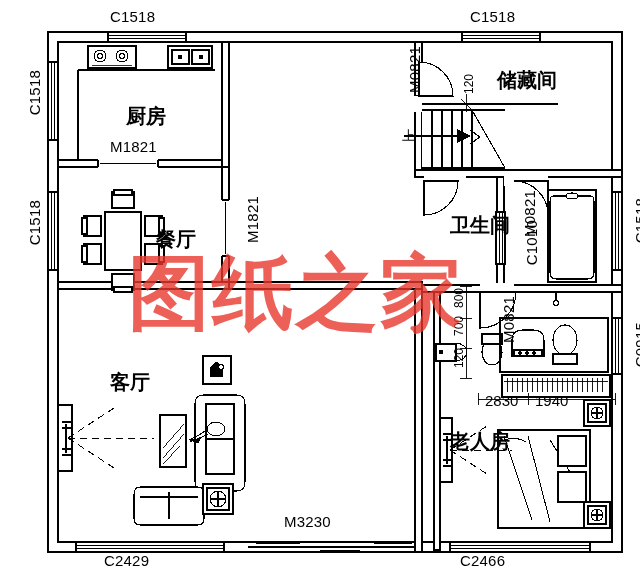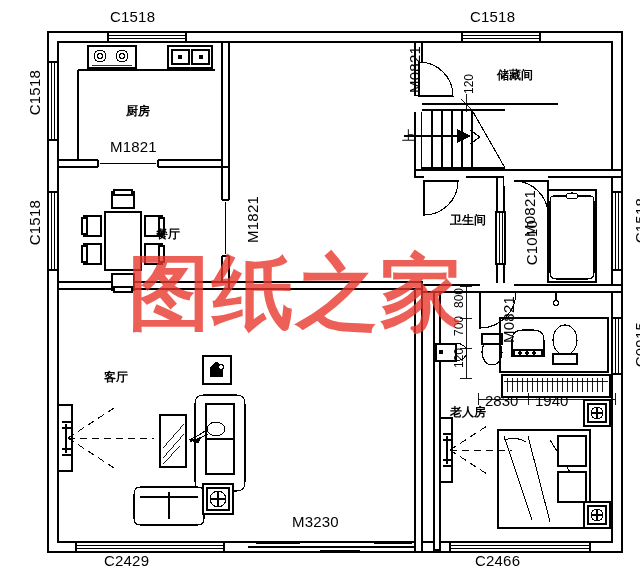--- a/index.html
+++ b/index.html
@@ -1,21 +1,21 @@
 <!DOCTYPE html>
 <html><head>
 <meta charset="utf-8">
 <style>
   html,body{margin:0;padding:0;background:#ffffff;}
   body{width:640px;height:585px;overflow:hidden;font-family:"Liberation Sans","DejaVu Sans",sans-serif;}
   #stage{position:relative;width:640px;height:585px;background:#fff;}
   svg#plan{position:absolute;left:0;top:0;width:640px;height:585px;}
   .lbl{position:absolute;font-family:"Liberation Sans","DejaVu Sans",sans-serif;color:#000;white-space:nowrap;}
   .tag{font-size:15px;letter-spacing:.2px;}
-  .room{font-size:12px;font-weight:700;font-family:"DejaVu Sans",sans-serif;}
+  .room{font-size:20px;font-weight:700;font-family:"DejaVu Sans",sans-serif;}
   .dim{font-size:12px;}
   .vert{transform-origin:left top;}
   #watermark{position:absolute;left:128px;top:252px;font-size:82px;font-weight:700;
              font-family:"DejaVu Sans",sans-serif;color:#e8392f;opacity:.80;
              letter-spacing:2px;line-height:1;pointer-events:none;}
 </style>
 </head>
 <body>
 
 <div id="stage">
@@ -346,31 +346,31 @@
       <line x1="478" y1="399" x2="615" y2="399"></line>
       <line x1="478" y1="393" x2="478" y2="405"></line>
       <line x1="528" y1="393" x2="528" y2="405"></line>
       <line x1="615" y1="393" x2="615" y2="405"></line>
     </g>
   </g>
 </svg>
 
 <div class="lbl room" style="left:126px;top:103px">厨房</div>
 <div class="lbl room" style="left:156px;top:226px">餐厅</div>
-<div class="lbl room" style="left:104px;top:369px">客厅</div>
+<div class="lbl room" style="left:110px;top:369px">客厅</div>
 <div class="lbl room" style="left:497px;top:67px">储藏间</div>
 <div class="lbl room" style="left:450px;top:212px">卫生间</div>
-<div class="lbl room" style="left:450px;top:404px">老人房</div>
+<div class="lbl room" style="left:450px;top:428px">老人房</div>
 
 <div class="lbl tag" style="left:110px;top:8px">C1518</div>
 <div class="lbl tag" style="left:470px;top:8px">C1518</div>
 
 <div class="lbl tag" style="left:104px;top:552px">C2429</div>
-<div class="lbl tag" style="left:292px;top:513px">M3230</div>
-<div class="lbl tag" style="left:475px;top:552px">C2466</div>
+<div class="lbl tag" style="left:284px;top:513px">M3230</div>
+<div class="lbl tag" style="left:460px;top:552px">C2466</div>
 
 <div class="lbl tag vert" style="left:26px;top:70px;transform:rotate(-90deg) translate(-100%,0)">C1518</div>
 <div class="lbl tag vert" style="left:26px;top:200px;transform:rotate(-90deg) translate(-100%,0)">C1518</div>
 
 <div class="lbl tag vert" style="left:632px;top:198px;transform:rotate(-90deg) translate(-100%,0)">C1518</div>
 <div class="lbl tag vert" style="left:632px;top:322px;transform:rotate(-90deg) translate(-100%,0)">C0915</div>
 
 <div class="lbl tag" style="left:110px;top:138px">M1821</div>
 <div class="lbl tag vert" style="left:244px;top:196px;transform:rotate(-90deg) translate(-100%,0)">M1821</div>
 <div class="lbl tag vert" style="left:406px;top:46px;transform:rotate(-90deg) translate(-100%,0)">M0821</div>

